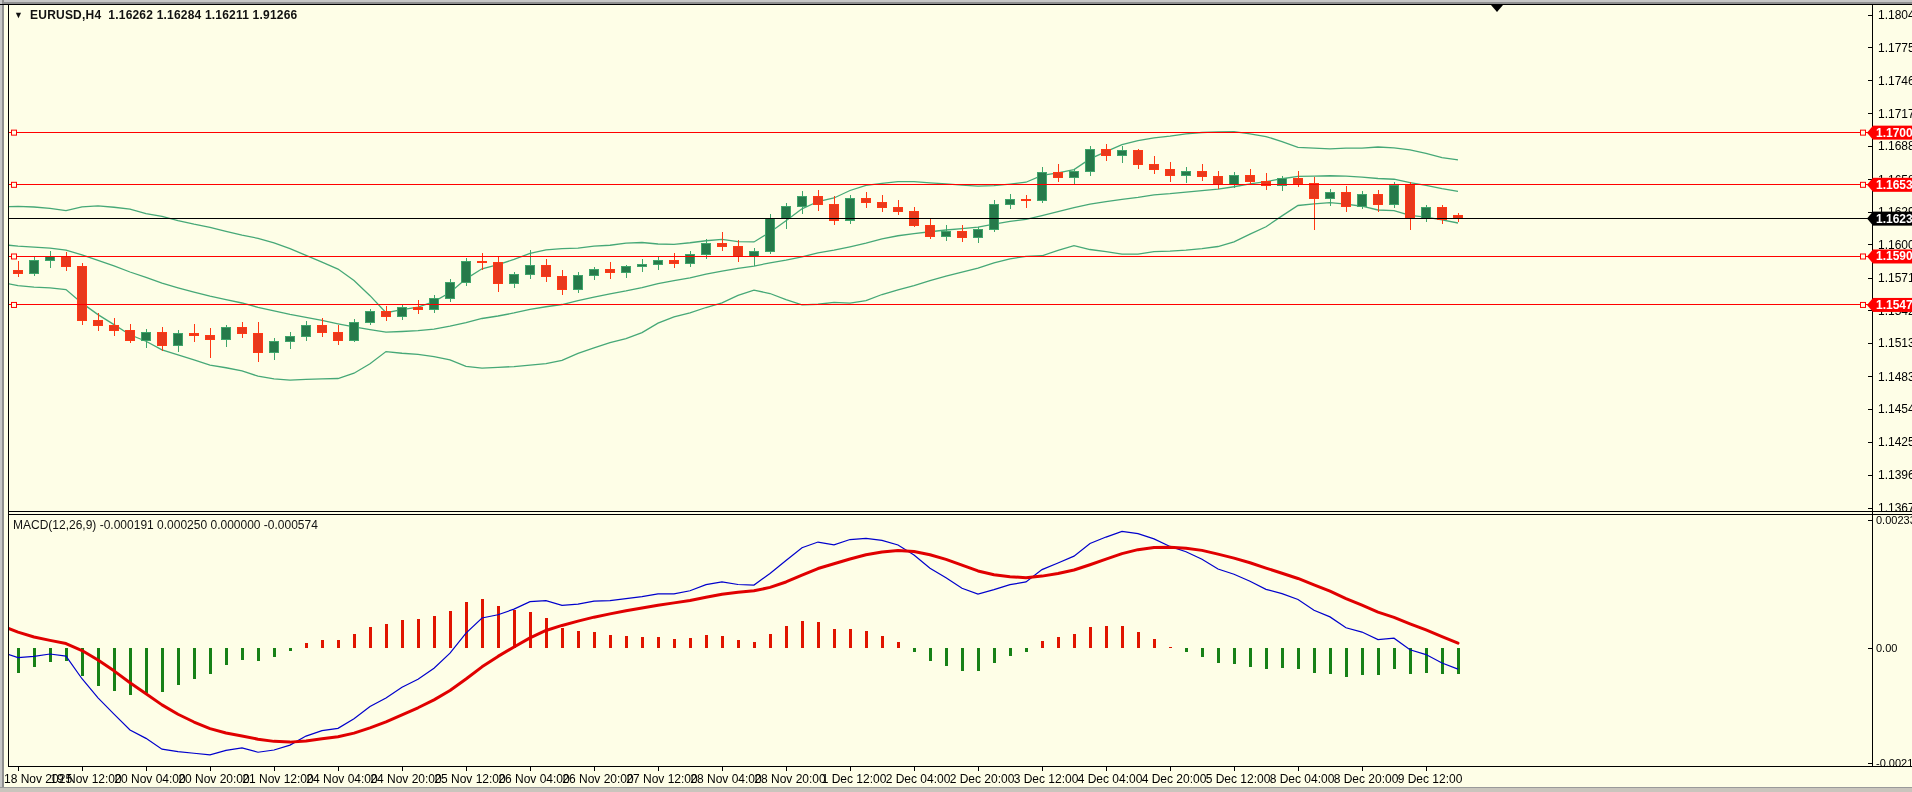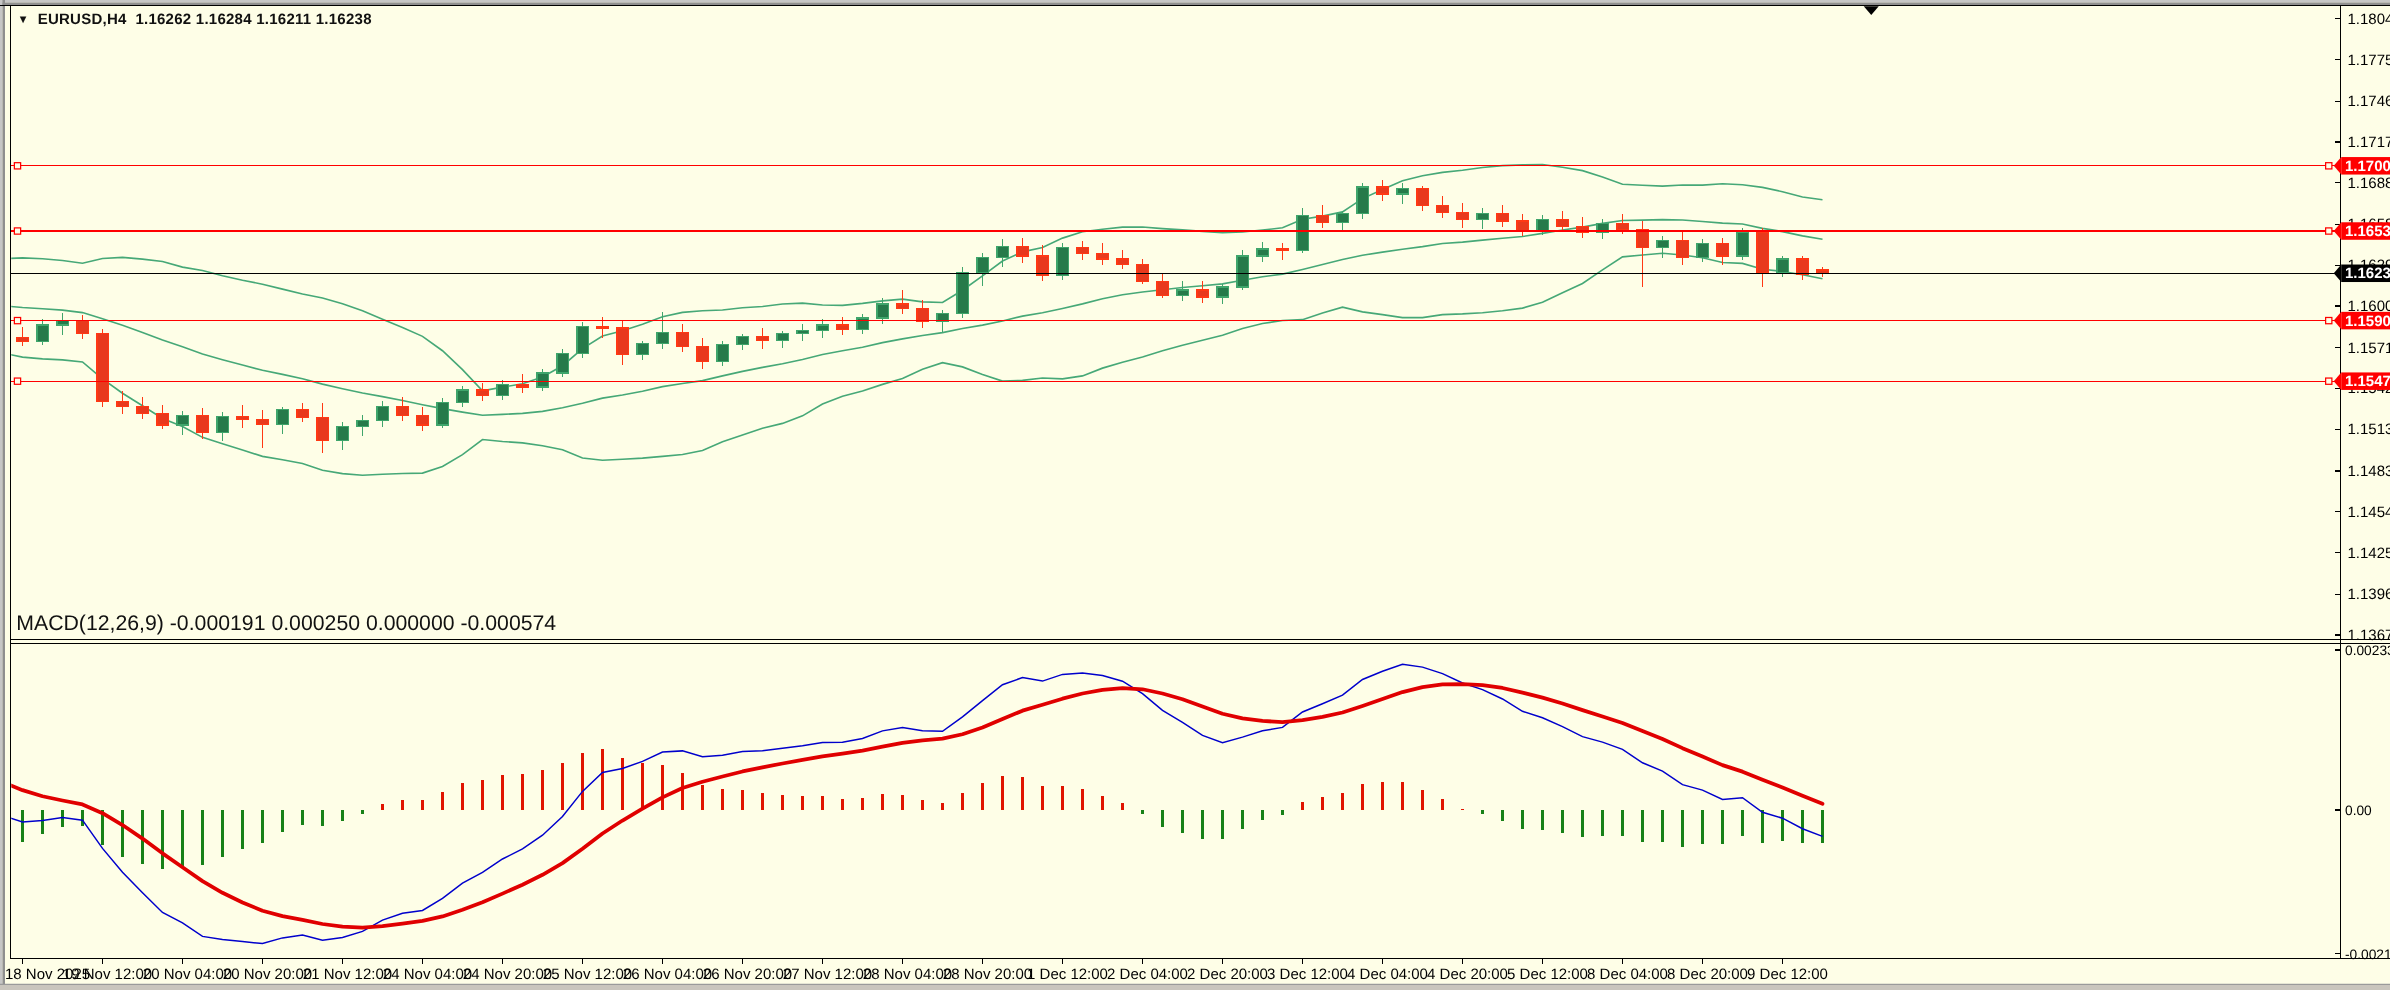--- a/index.html
+++ b/index.html
@@ -8,21 +8,21 @@
   
   .edge-top{position:absolute;left:0;top:0;width:1912px;height:2px;background:#c6c6c6;}
   .edge-top2{position:absolute;left:0;top:2px;width:1912px;height:2px;background:#8f8f8f;}
   .edge-left{position:absolute;left:0;top:0;width:2px;height:792px;background:#c6c6c6;}
   .edge-left2{position:absolute;left:2px;top:0;width:2px;height:792px;background:#8f8f8f;}
   .edge-bottom{position:absolute;left:0;top:788px;width:1912px;height:4px;background:#c9c5bd;}
   .edge-bottom-line{position:absolute;left:0;top:787px;width:1912px;height:1px;background:#9a9a9a;}
   #title-overlay{position:absolute;left:14px;top:8px;font-size:12px;color:#111;
                  font-weight:bold;letter-spacing:0.2px;white-space:nowrap;}
   #title-overlay .marker{font-size:9px;position:relative;top:-1px;margin-right:7px;}
-  #macd-overlay{position:absolute;left:13px;top:489px;font-size:17px;color:#111;white-space:nowrap;}
+  #macd-overlay{position:absolute;left:13px;top:518px;font-size:12px;color:#111;white-space:nowrap;}
   svg{position:absolute;left:0;top:0;}
   text{font-family:"Liberation Sans",sans-serif;}
 </style>
 </head>
 <body>
 
 <div id="win">
   <div class="edge-top"></div>
   <div class="edge-top2"></div>
   <div class="edge-left"></div>
@@ -463,19 +463,19 @@
         <line x1="1298" y1="766" x2="1298" y2="771" stroke="#000" stroke-width="1" shape-rendering="crispEdges"></line>
         <text x="1302" y="783" font-size="12" fill="#000000" text-anchor="middle">8 Dec 04:00</text>
         <line x1="1362" y1="766" x2="1362" y2="771" stroke="#000" stroke-width="1" shape-rendering="crispEdges"></line>
         <text x="1366" y="783" font-size="12" fill="#000000" text-anchor="middle">8 Dec 20:00</text>
         <line x1="1426" y1="766" x2="1426" y2="771" stroke="#000" stroke-width="1" shape-rendering="crispEdges"></line>
         <text x="1430" y="783" font-size="12" fill="#000000" text-anchor="middle">9 Dec 12:00</text>
       </g>
     </svg>
 
   <div id="title-overlay">
-    <span class="marker">▼</span><span><span>EURUSD,H4</span>&nbsp;&nbsp;<span>1.16262 1.16284 1.16211 1.16238</span></span>
+    <span class="marker">▼</span><span><span>EURUSD,H4</span>&nbsp;&nbsp;<span>1.16262 1.16284 1.16211 1.91266</span></span>
   </div>
   <div id="macd-overlay">MACD(12,26,9) -0.000191 0.000250 0.000000 -0.000574</div>
 
   <div class="edge-bottom-line"></div>
   <div class="edge-bottom"></div>
 </div>
 
 </body></html>

